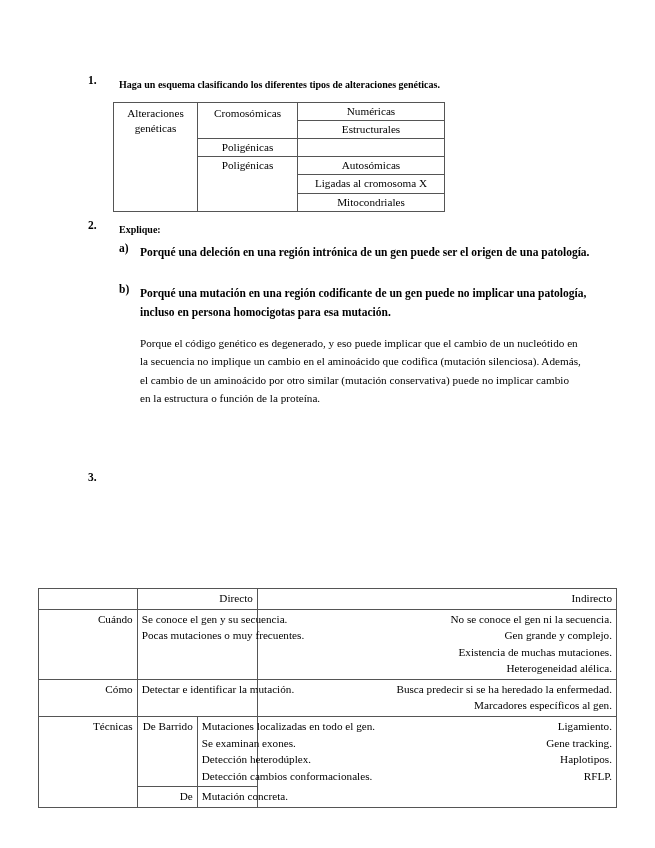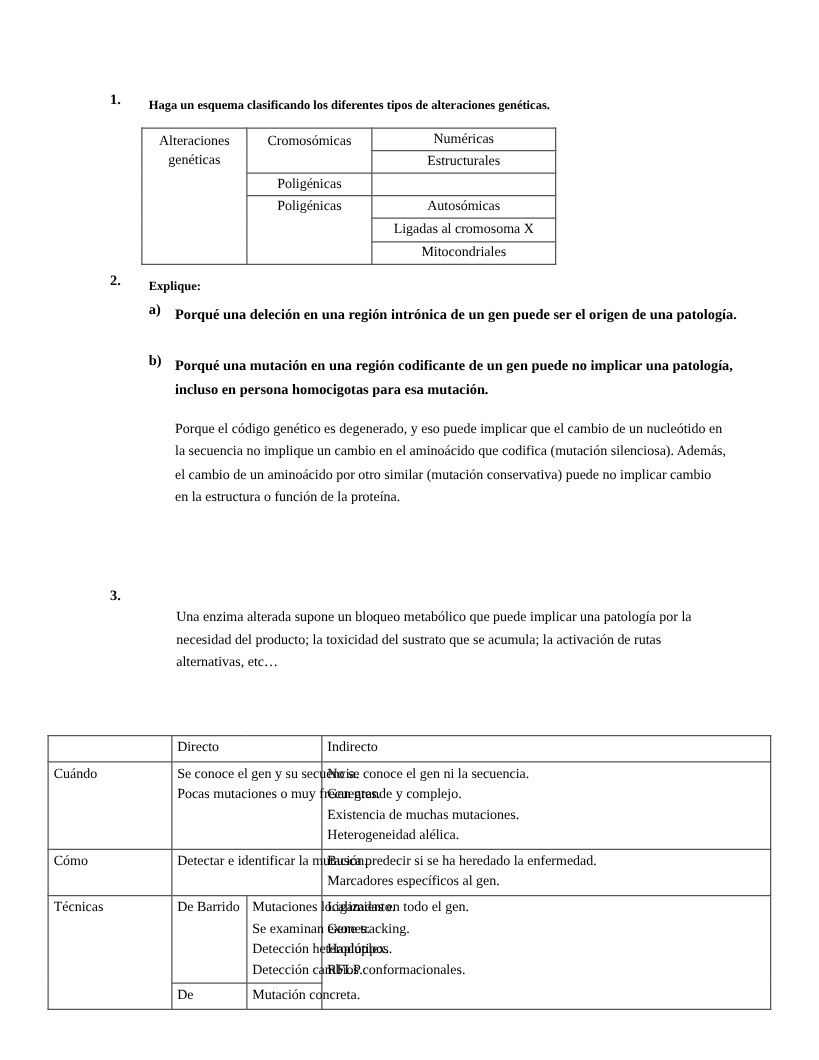--- a/index.html
+++ b/index.html
@@ -99,21 +99,21 @@
   .tbl-cmp {
     position: absolute;
     left: 38px;
     top: 588px;
     width: 579px;
     table-layout: fixed;
   }
   .tbl-cmp td {
     padding: 1px 4px 2px 4px;
     line-height: 1.48;
-    text-align: left;
+    text-align: right;
   }
   .tbl-cmp td.h-label  { width: 60px; }
   .tbl-cmp td.h-sub    { width: 75px; }
   .tbl-cmp td.h-indir  { width: 242px; }
 
   .cellline { display: block; white-space: nowrap; }
 </style>
 </head>
 <body>
 
@@ -164,21 +164,20 @@
     
     <div class="sub-item" style="margin-top:22px;">
       <span class="sub-letter">b)</span>
       <span class="sub-title">Porqué una mutación en una región codificante de un gen puede no implicar una patología, incluso en persona homocigotas para esa mutación.</span>
       <div class="body-para" style="margin-top:13px; width:442px;">Porque el código genético es degenerado, y eso puede implicar que el cambio de un nucleótido en la secuencia no implique un cambio en el aminoácido que codifica (mutación silenciosa). Además, el cambio de un aminoácido por otro similar (mutación conservativa) puede no implicar cambio en la estructura o función de la proteína.</div>
     </div>
   </div>
 
   <div class="q-item" style="position:absolute; left:88px; top:471px; width:510px;">
     <span class="q-num">3.</span>
-    <div class="body-para" style="margin-top:14px; margin-left:22px; width:440px;">Una enzima alterada supone un bloqueo metabólico que puede implicar una patología por la necesidad del producto; la toxicidad del sustrato que se acumula; la activación de rutas alternativas, etc…</div>
   </div>
 
   <table class="tbl-cmp">
 
     <tbody>
         <tr>
       <td class="h-label"></td>
       <td class="h-sub" colspan="2" style="border-right:1px solid #555;">
         <span>Directo</span>
       </td>

